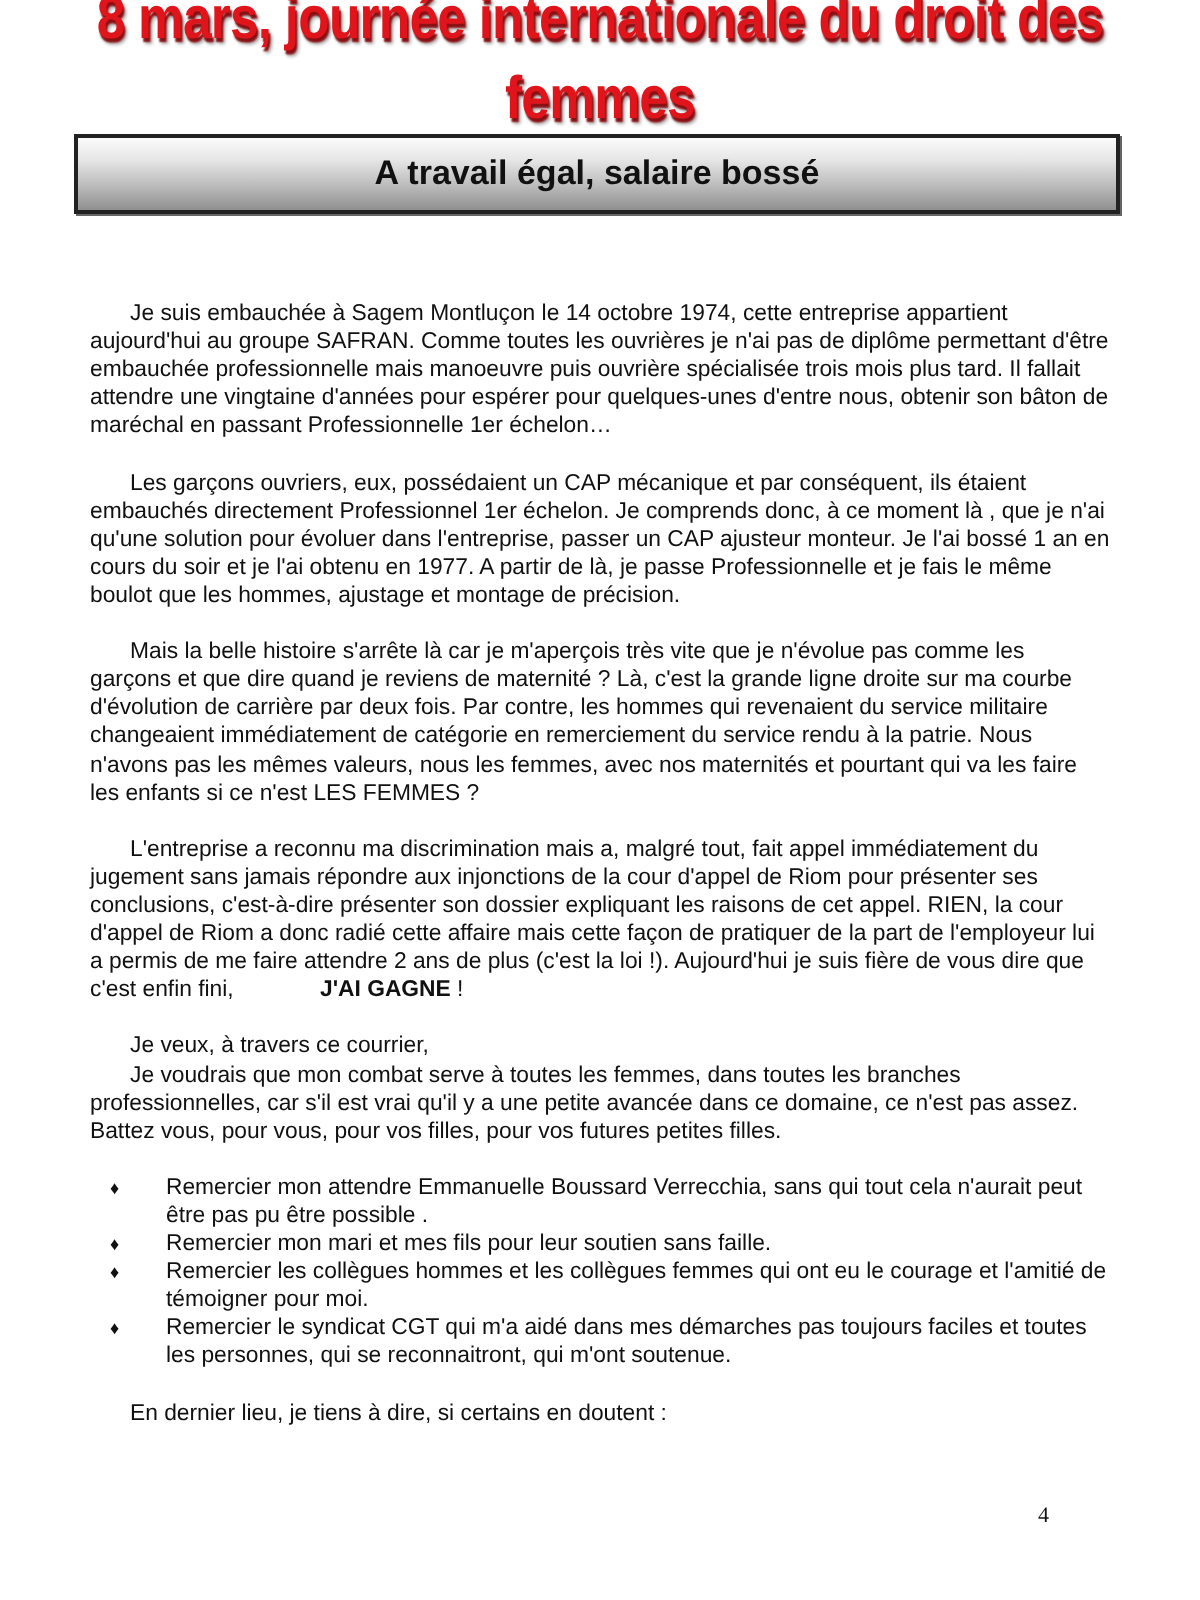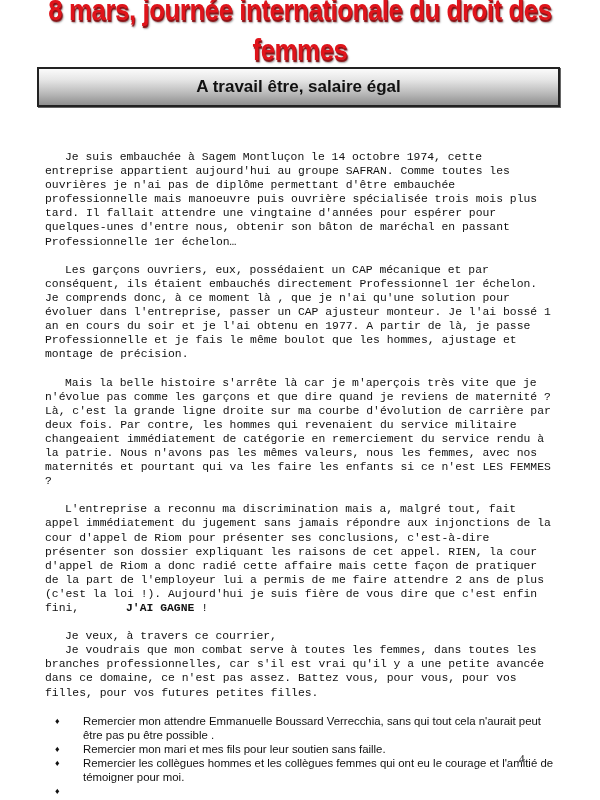--- a/index.html
+++ b/index.html
@@ -22,50 +22,50 @@
       box-shadow: 1px 1px 0 #666;
       display: flex; align-items: center; justify-content: center;
     }
     .title-box span {
       font-weight: bold; font-size: 17px; color: #111;
     }
     .content {
       position: absolute; left: 45px; top: 150px; width: 510px;
       font-size: 11.4px; line-height: 14.1px; text-align: left;
     }
-    .content p { margin: 0 0 14.1px 0; text-indent: 20px; font-family: Liberation Mono, monospace; }
+    .content p { margin: 0 0 14.1px 0; text-indent: 20px; }
     .content ul { list-style: none; margin: 0 0 14.1px 0; padding: 0; }
     .content li { position: relative; padding-left: 38px; }
     .content li .bullet {
       position: absolute; left: 10px; top: 0; font-size: 9px; line-height: 14.1px;
     }
     b { font-weight: bold; margin-left: 40px; }
     .page-num {
       position: absolute; left: 519px; top: 752px; font-size: 11px;
       font-family: "Liberation Serif", serif;
     }
   </style>
 </head>
 <body>
 
 <div class="banner">8 mars, journée internationale du droit des femmes</div>
 
 <div class="title-box">
-  <span>A travail être, salaire égal</span>
+  <span>A travail égal, salaire bossé</span>
 </div>
 
 <div class="content">
   <p>Je suis embauchée à Sagem Montluçon le 14 octobre 1974, cette entreprise appartient aujourd'hui au groupe SAFRAN. Comme toutes les ouvrières je n'ai pas de diplôme permettant d'être embauchée professionnelle mais manoeuvre puis ouvrière spécialisée trois mois plus tard. Il fallait attendre une vingtaine d'années pour espérer pour quelques-unes d'entre nous, obtenir son bâton de maréchal en passant Professionnelle 1er échelon…</p>
   <p>Les garçons ouvriers, eux, possédaient un CAP mécanique et par conséquent, ils étaient embauchés directement Professionnel 1er échelon. Je comprends donc, à ce moment là , que je n'ai qu'une solution pour évoluer dans l'entreprise, passer un CAP ajusteur monteur. Je l'ai bossé 1 an en cours du soir et je l'ai obtenu en 1977. A partir de là, je passe Professionnelle et je fais le même boulot que les hommes, ajustage et montage de précision.</p>
   <p>Mais la belle histoire s'arrête là car je m'aperçois très vite que je n'évolue pas comme les garçons et que dire quand je reviens de maternité ? Là, c'est la grande ligne droite sur ma courbe d'évolution de carrière par deux fois. Par contre, les hommes qui revenaient du service militaire changeaient immédiatement de catégorie en remerciement du service rendu à la patrie. Nous n'avons pas les mêmes valeurs, nous les femmes, avec nos maternités et pourtant qui va les faire les enfants si ce n'est LES FEMMES ?</p>
   <p><span>L'entreprise a reconnu ma discrimination mais a, malgré tout, fait appel immédiatement du jugement sans jamais répondre aux injonctions de la cour d'appel de Riom pour présenter ses conclusions, c'est-à-dire présenter son dossier expliquant les raisons de cet appel. RIEN, la cour d'appel de Riom a donc radié cette affaire mais cette façon de pratiquer de la part de l'employeur lui a permis de me faire attendre 2 ans de plus (c'est la loi !). Aujourd'hui je suis fière de vous dire que c'est enfin fini, </span><b>J'AI GAGNE</b><span> !</span></p>
   <p style="margin-bottom:0">Je veux, à travers ce courrier,</p>
   <p>Je voudrais que mon combat serve à toutes les femmes, dans toutes les branches professionnelles, car s'il est vrai qu'il y a une petite avancée dans ce domaine, ce n'est pas assez. Battez vous, pour vous, pour vos filles, pour vos futures petites filles.</p>
   <ul>
     <li><span class="bullet">♦</span><span>Remercier mon attendre Emmanuelle Boussard Verrecchia, sans qui tout cela n'aurait peut être pas pu être possible .</span></li>
     <li><span class="bullet">♦</span><span>Remercier mon mari et mes fils pour leur soutien sans faille.</span></li>
     <li><span class="bullet">♦</span><span>Remercier les collègues hommes et les collègues femmes qui ont eu le courage et l'amitié de témoigner pour moi.</span></li>
-    <li><span class="bullet">♦</span></li>
+    <li><span class="bullet">♦</span><span>Remercier le syndicat CGT qui m'a aidé dans mes démarches pas toujours faciles et toutes les personnes, qui se reconnaitront, qui m'ont soutenue.</span></li>
   </ul>
   <p>En dernier lieu, je tiens à dire, si certains en doutent :</p>
 </div>
 
 <div class="page-num">4</div>
 
 </body></html>

